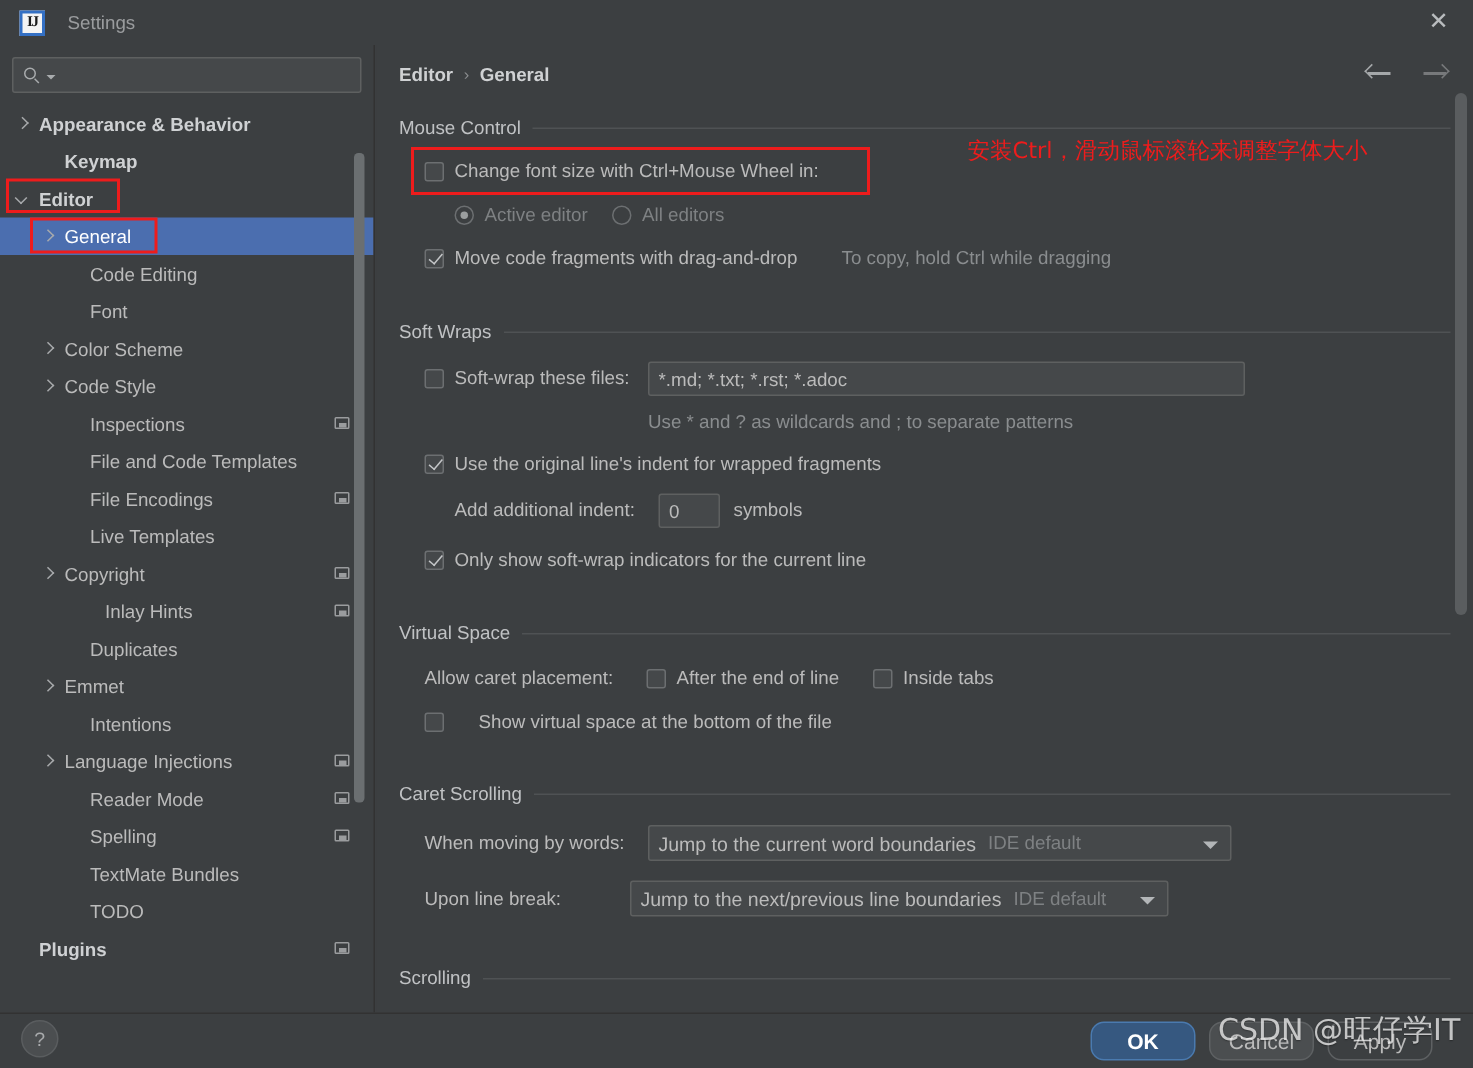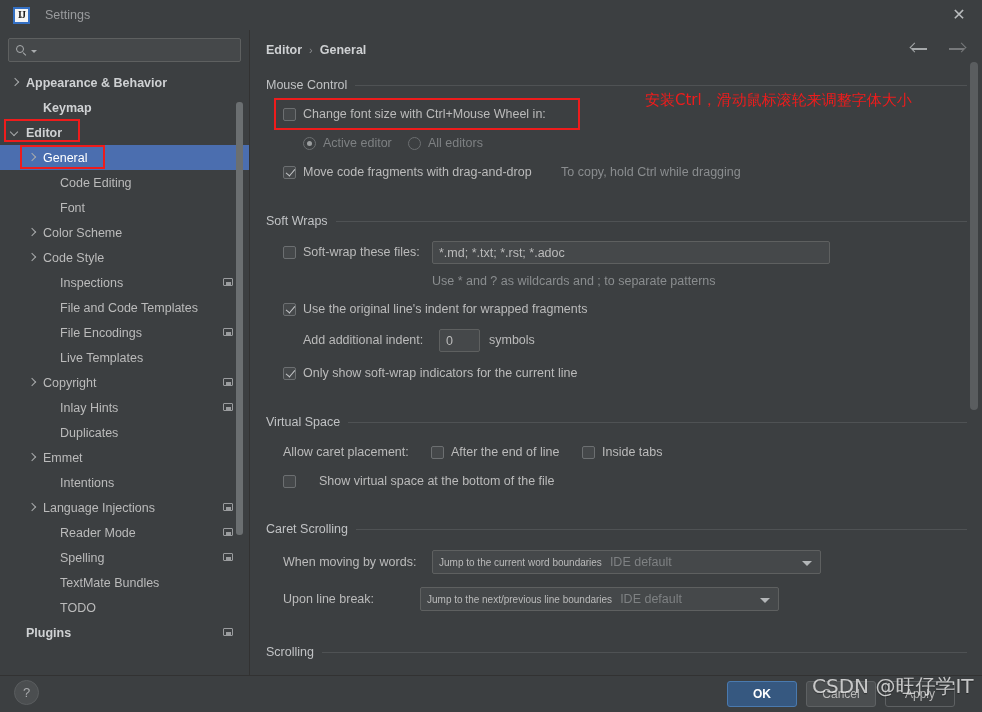--- a/index.html
+++ b/index.html
@@ -248,21 +248,21 @@
 
   .combo {
     background: #45484a;
     border: 1px solid #5e6060;
     border-radius: 2px;
     height: 24px;
     display: flex; align-items: center;
     padding: 0 6px;
     position: relative;
   }
-  .combo-val { font-size: 10px; color: #bbbbbb; }
+  .combo-val { font-size: 13px; color: #bbbbbb; }
   .combo-sub { font-size: 12.5px; color: #7e8183; margin-left: 8px; }
   .combo-caret {
     position: absolute; right: 8px; top: 10px;
     width: 0; height: 0;
     border-left: 5px solid transparent;
     border-right: 5px solid transparent;
     border-top: 5px solid #b3b6b8;
   }
 
   
@@ -283,23 +283,23 @@
     width: 25px; height: 25px;
     border-radius: 50%;
     background: #4b4e50;
     border: 1px solid #5a5d5f;
     display: flex; align-items: center; justify-content: center;
     color: #a8aaac; font-size: 13px;
   }
   .btn {
     position: absolute; top: 5px;
     height: 26px;
-    border-radius: 3px;
+    border-radius: 9px;
     display: flex; align-items: center; justify-content: center;
-    font-size: 12px;
+    font-size: 14px;
     font-family: "Liberation Sans", sans-serif;
   }
   .btn-ok {
     left: 727px; width: 70px;
     background: #365880; border: 1px solid #4a7aaf; color: #ffffff;
     font-weight: bold;
   }
   .btn-cancel {
     left: 806px; width: 70px;
     background: #4b4e50; border: 1px solid #5e6163; color: #bbbbbb;
@@ -397,21 +397,21 @@
         </div>
         <div class="tree-row" style="padding-left: 44px;">
           <span class="tree-arrow"></span>
           <span class="tree-label">Live Templates</span>
         </div>
         <div class="tree-row" style="padding-left: 27px;">
           <span class="tree-arrow closed"></span>
           <span class="tree-label">Copyright</span>
           <span class="tree-badge"></span>
         </div>
-        <div class="tree-row" style="padding-left: 44px;">
+        <div class="tree-row" style="padding-left: 44px; gap: 10px;">
           <span class="tree-arrow"></span>
           <span class="tree-label">Inlay Hints</span>
           <span class="tree-badge"></span>
         </div>
         <div class="tree-row" style="padding-left: 44px;">
           <span class="tree-arrow"></span>
           <span class="tree-label">Duplicates</span>
         </div>
         <div class="tree-row" style="padding-left: 27px;">
           <span class="tree-arrow closed"></span>

